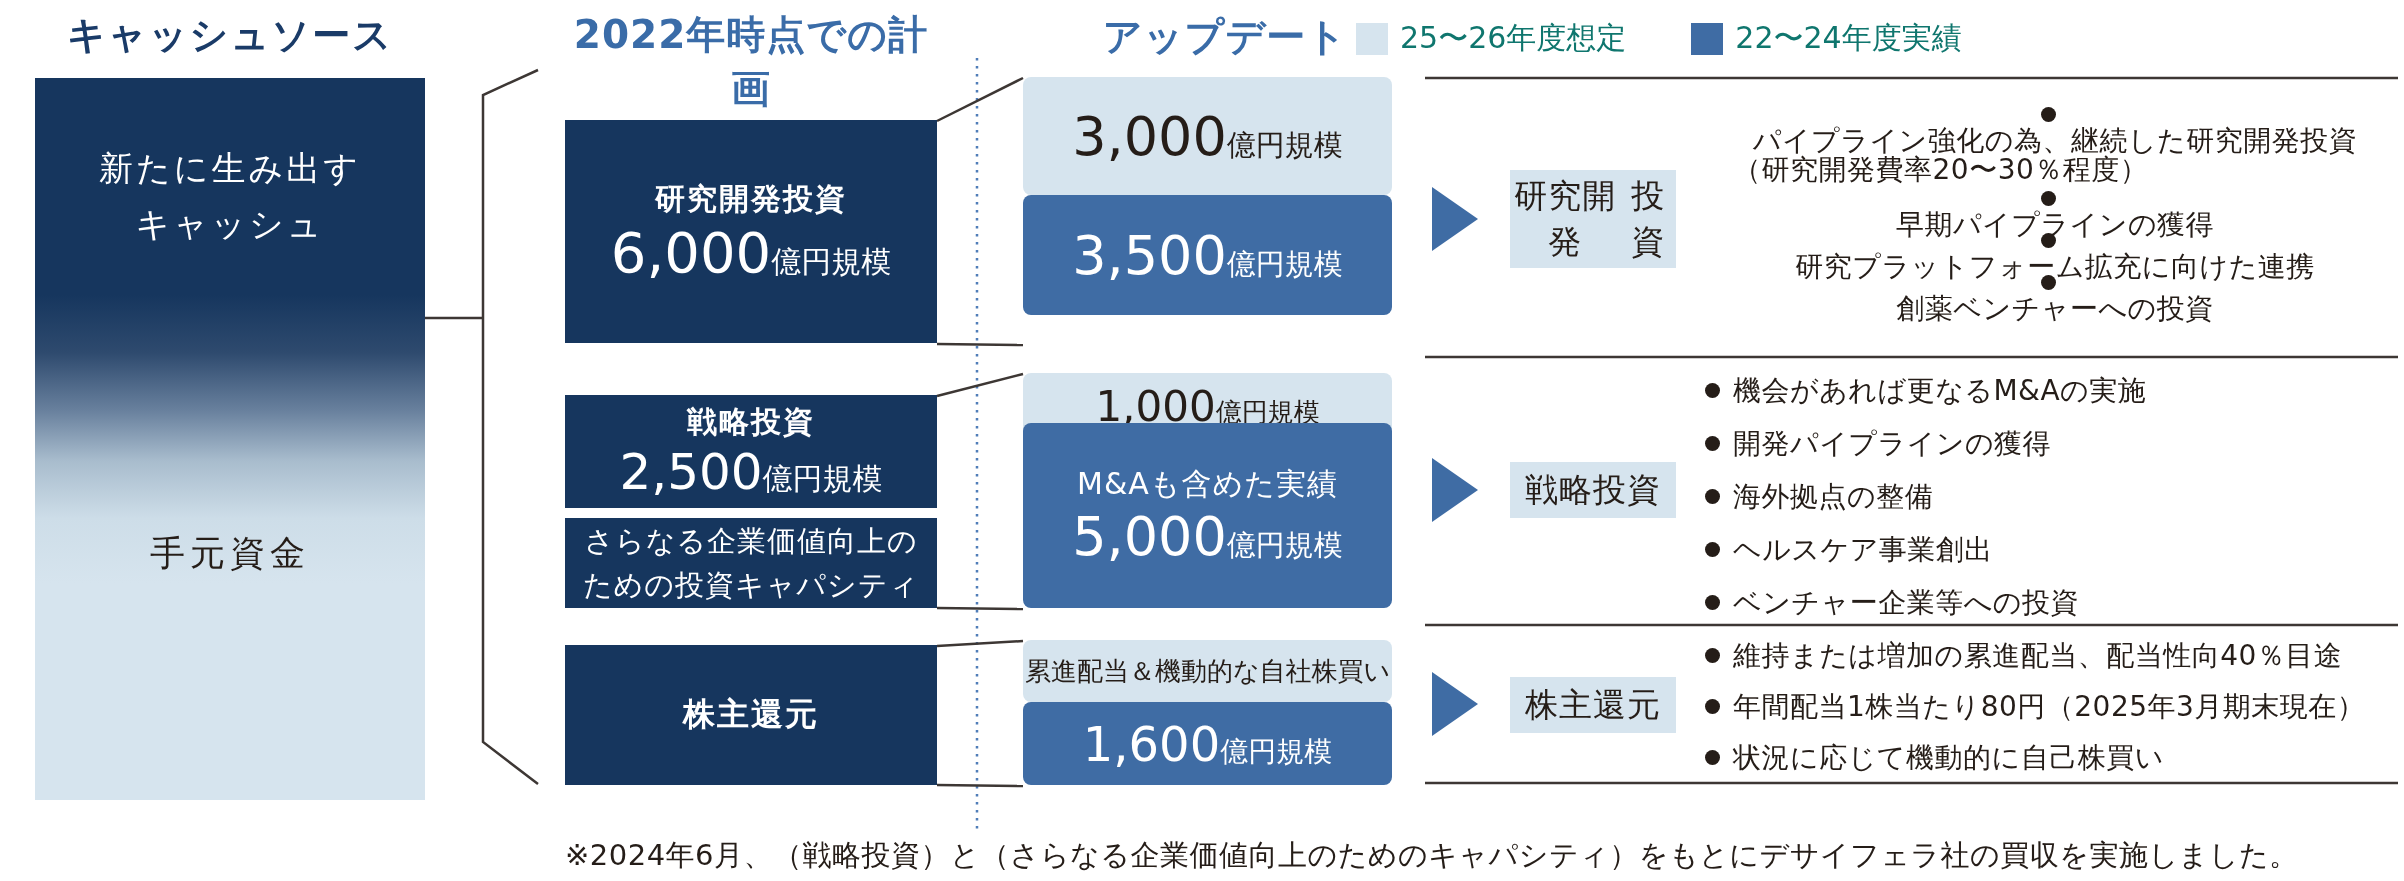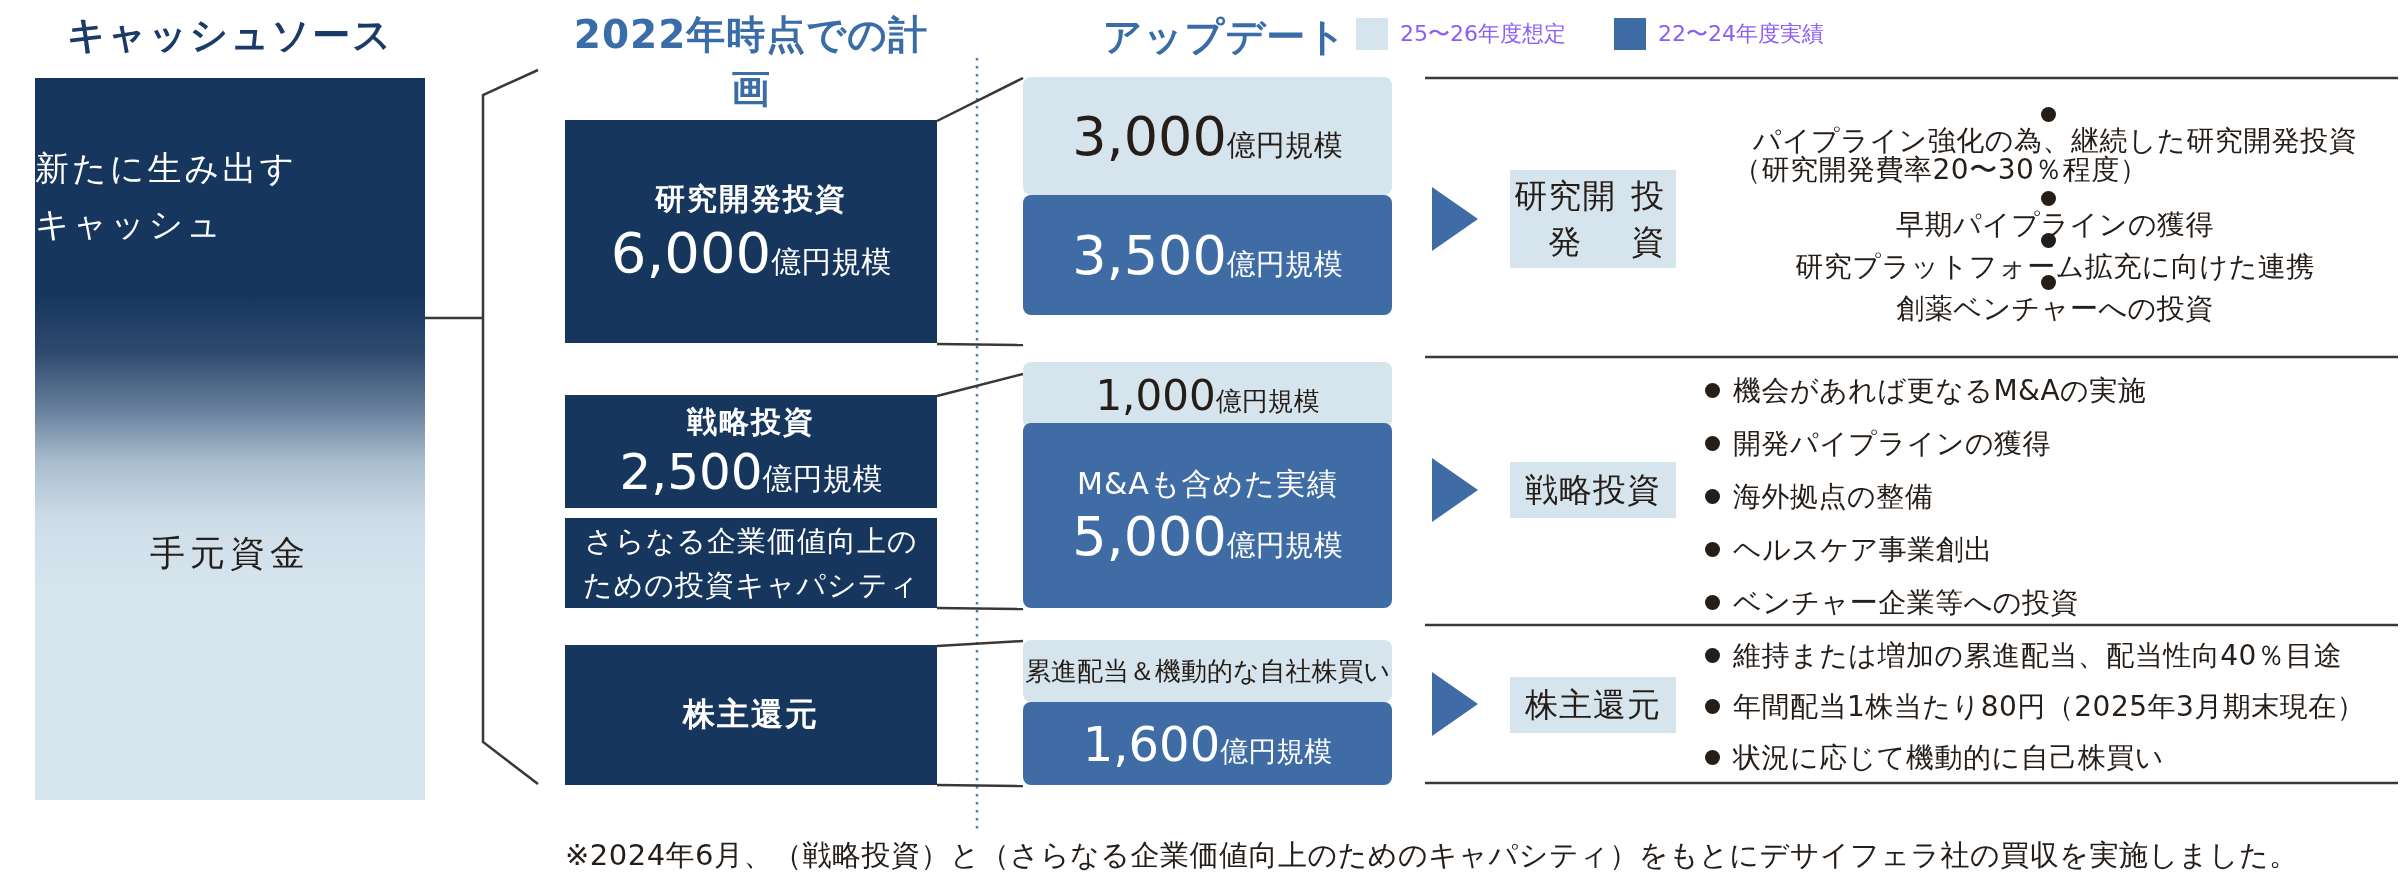--- a/index.html
+++ b/index.html
@@ -3,29 +3,29 @@
 <meta charset="utf-8">
 <style>
   html,body{margin:0;padding:0;background:#ffffff;}
   body{width:2404px;height:881px;position:relative;overflow:hidden;
        font-family:"DejaVu Sans","Liberation Sans",sans-serif;color:#251d18;}
   .abs{position:absolute;}
   
   .col-title{font-weight:700;text-align:center;}
   .title-navy{color:#1a3b68;font-size:38px;letter-spacing:2px;}
   .title-blue{color:#3a6ca8;font-size:39px;letter-spacing:1px;}
-  .legend{display:flex;align-items:center;gap:14px;font-size:22px;color:#8b5cf6;}
+  .legend{display:flex;align-items:center;gap:31px;font-size:30px;color:#0f766e;}
   .legend .item{display:flex;align-items:center;gap:12px;margin-right:34px;}
   .swatch{width:32px;height:32px;display:inline-block;}
   .swatch.light{background:#d6e4ee;}
   .swatch.blue{background:#3f6ca4;}
   
   .cash-box{left:35px;top:78px;width:390px;height:722px;
     background:linear-gradient(180deg,#16365e 0%,#16365e 30%,#2e4a6e 38%,#68809d 46%,#a8bccd 53%,#cddde8 61%,#d6e4ee 70%,#d6e4ee 100%);}
-  .cash-top-label{left:0;top:62px;width:100%;text-align:left;color:#ffffff;
+  .cash-top-label{left:0;top:62px;width:100%;text-align:center;color:#ffffff;
     font-size:34px;font-weight:500;line-height:56px;letter-spacing:3px;}
   .cash-bottom-label{left:0;top:452px;width:100%;text-align:center;color:#251d18;
     font-size:35px;font-weight:500;letter-spacing:5px;}
   
   .navy-box{left:565px;width:372px;background:#16365e;color:#ffffff;
     display:flex;flex-direction:column;align-items:center;justify-content:center;text-align:center;}
   .plan-label{font-size:30px;font-weight:700;letter-spacing:2px;}
   .amount-line{white-space:nowrap;}
   .amount-num{font-size:56px;font-weight:400;}
   .amount-unit{font-size:30px;font-weight:500;}
@@ -135,21 +135,21 @@
   <div class="amount-line">
     <span class="amount-num">3,000</span><span class="amount-unit">億円規模</span>
   </div>
 </div>
 <div class="abs upd blue" style="top:195px;height:120px;">
   <div class="amount-line">
     <span class="amount-num">3,500</span><span class="amount-unit">億円規模</span>
   </div>
 </div>
 
-<div class="abs upd light" style="top:362px;height:66px;text-align:center;">
+<div class="abs upd light" style="top:373px;height:66px;text-align:center;">
   <div class="amount-line">
     <span class="amount-num small-num">1,000</span><span class="amount-unit small-unit">億円規模</span>
   </div>
 </div>
 <div class="abs upd blue" style="top:423px;height:185px;">
   <div class="upd-text-label">M&amp;Aも含めた実績</div>
   <div class="amount-line">
     <span class="amount-num">5,000</span><span class="amount-unit">億円規模</span>
   </div>
 </div>

